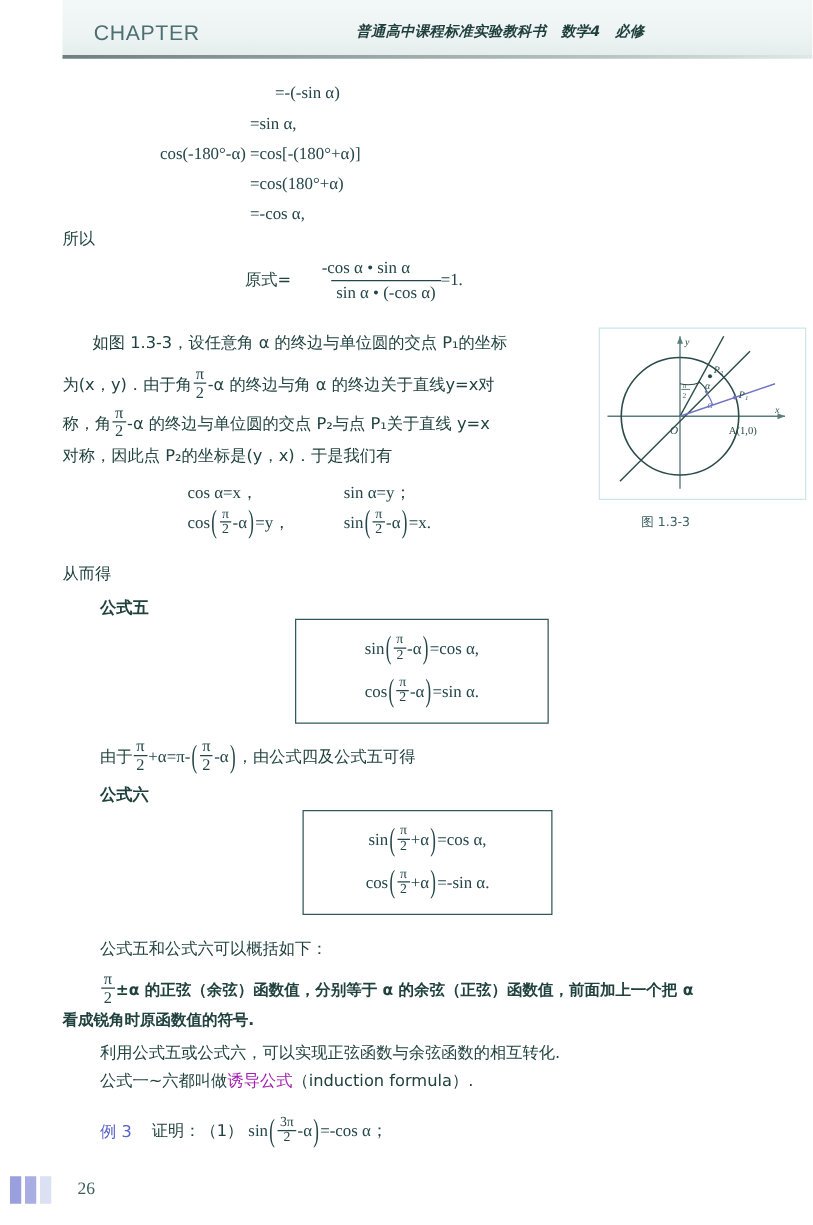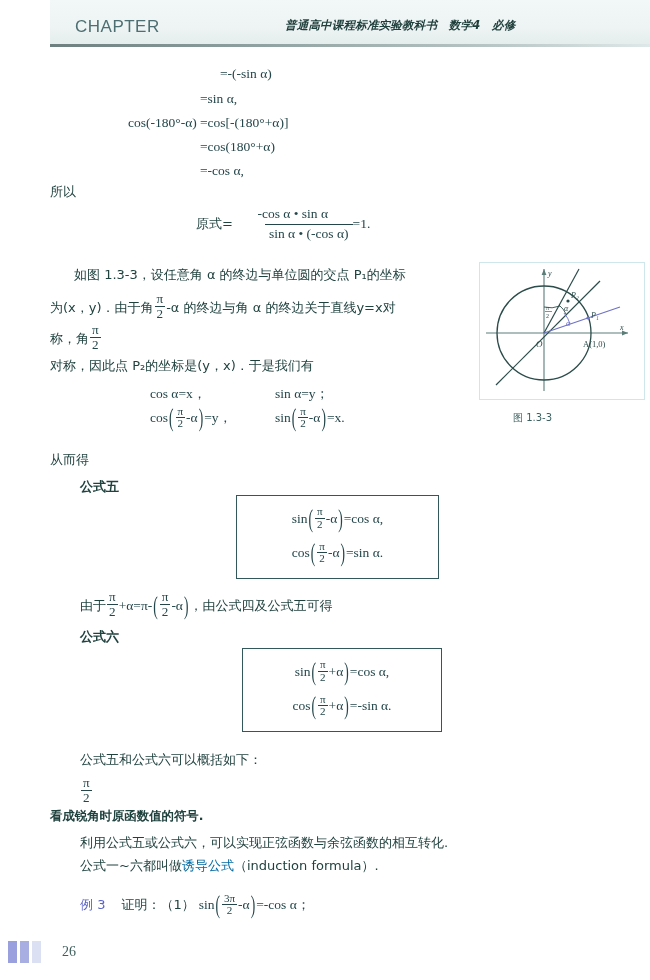--- a/index.html
+++ b/index.html
@@ -129,21 +129,21 @@
     background: #ffffff;
     box-sizing: border-box;
     display: flex;
     flex-direction: column;
     justify-content: center;
     align-items: center;
   }
   .fbox .row { margin: 5px 0; }
 
   
-  .hl-green { color: #0369a1; }
+  .hl-green { color: #a21caf; }
   .hl-blue  { color: #5a63c8; }
 
   
   .footer-bars {
     position: absolute;
     left: 8px;
     top: 941px;
     width: 44px;
     height: 22px;
   }
@@ -189,21 +189,21 @@
   <span class="cn" style="font-size:13px;">原式=</span><span class="bigfrac math"><span class="num">-cos α • sin α</span><span class="den">sin α • (-cos α)</span></span><span class="math">=1.</span>
 </div>
 
 <div class="abs cn" style="left:74px; top:265px; width:400px;">如图 1.3-3，设任意角 α 的终边与单位圆的交点 P₁的坐标</div>
 
 <div class="abs" style="left:50px; top:294px;">
   <span class="cn">为(x，y)．由于角</span><span class="math frac"><span class="num">π</span><span class="den">2</span></span><span class="cn">-α 的终边与角 α 的终边关于直线y=x对</span>
 </div>
 
 <div class="abs" style="left:50px; top:325px;">
-  <span class="cn">称，角</span><span class="math frac"><span class="num">π</span><span class="den">2</span></span>
+  <span class="cn">称，角</span><span class="math frac"><span class="num">π</span><span class="den">2</span></span><span class="cn">-α 的终边与单位圆的交点 P₂与点 P₁关于直线 y=x</span>
 </div>
 
 <div class="abs cn" style="left:50px; top:356px;">对称，因此点 P₂的坐标是(y，x)．于是我们有</div>
 
 <div class="abs math" style="left:150px; top:385px;">cos α=x，</div>
 <div class="abs math" style="left:275px; top:385px;">sin α=y；</div>
 
 <div class="abs math" style="left:150px; top:407px;">
   <span>cos</span><span class="paren">(</span><span class="frac"><span class="num">π</span><span class="den">2</span></span><span>-α</span><span class="paren">)</span><span>=y，</span>
 </div>
@@ -274,21 +274,21 @@
     <span>sin</span><span class="paren">(</span><span class="frac"><span class="num">π</span><span class="den">2</span></span><span>+α</span><span class="paren">)</span><span>=cos α,</span>
   </div>
   <div class="row math">
     <span>cos</span><span class="paren">(</span><span class="frac"><span class="num">π</span><span class="den">2</span></span><span>+α</span><span class="paren">)</span><span>=-sin α.</span>
   </div>
 </div>
 
 <div class="abs cn" style="left:80px; top:750px;">公式五和公式六可以概括如下：</div>
 
 <div class="abs" style="left:80px; top:778px;">
-  <span class="math frac"><span class="num">π</span><span class="den">2</span></span>
+  <span class="math frac"><span class="num">π</span><span class="den">2</span></span><span class="cn cn-bold" style="font-size:12.4px;">±α 的正弦（余弦）函数值，分别等于 α 的余弦（正弦）函数值，前面加上一个把 α</span>
 </div>
 
 <div class="abs cn cn-bold" style="left:50px; top:806px; font-size:12.4px;">看成锐角时原函数值的符号.</div>
 
 <div class="abs cn" style="left:80px; top:833px;">利用公式五或公式六，可以实现正弦函数与余弦函数的相互转化.</div>
 
 <div class="abs" style="left:80px; top:856px;">
   <span class="cn">公式一~六都叫做</span><span class="cn hl-green">诱导公式</span><span class="cn">（induction formula）.</span>
 </div>
 

